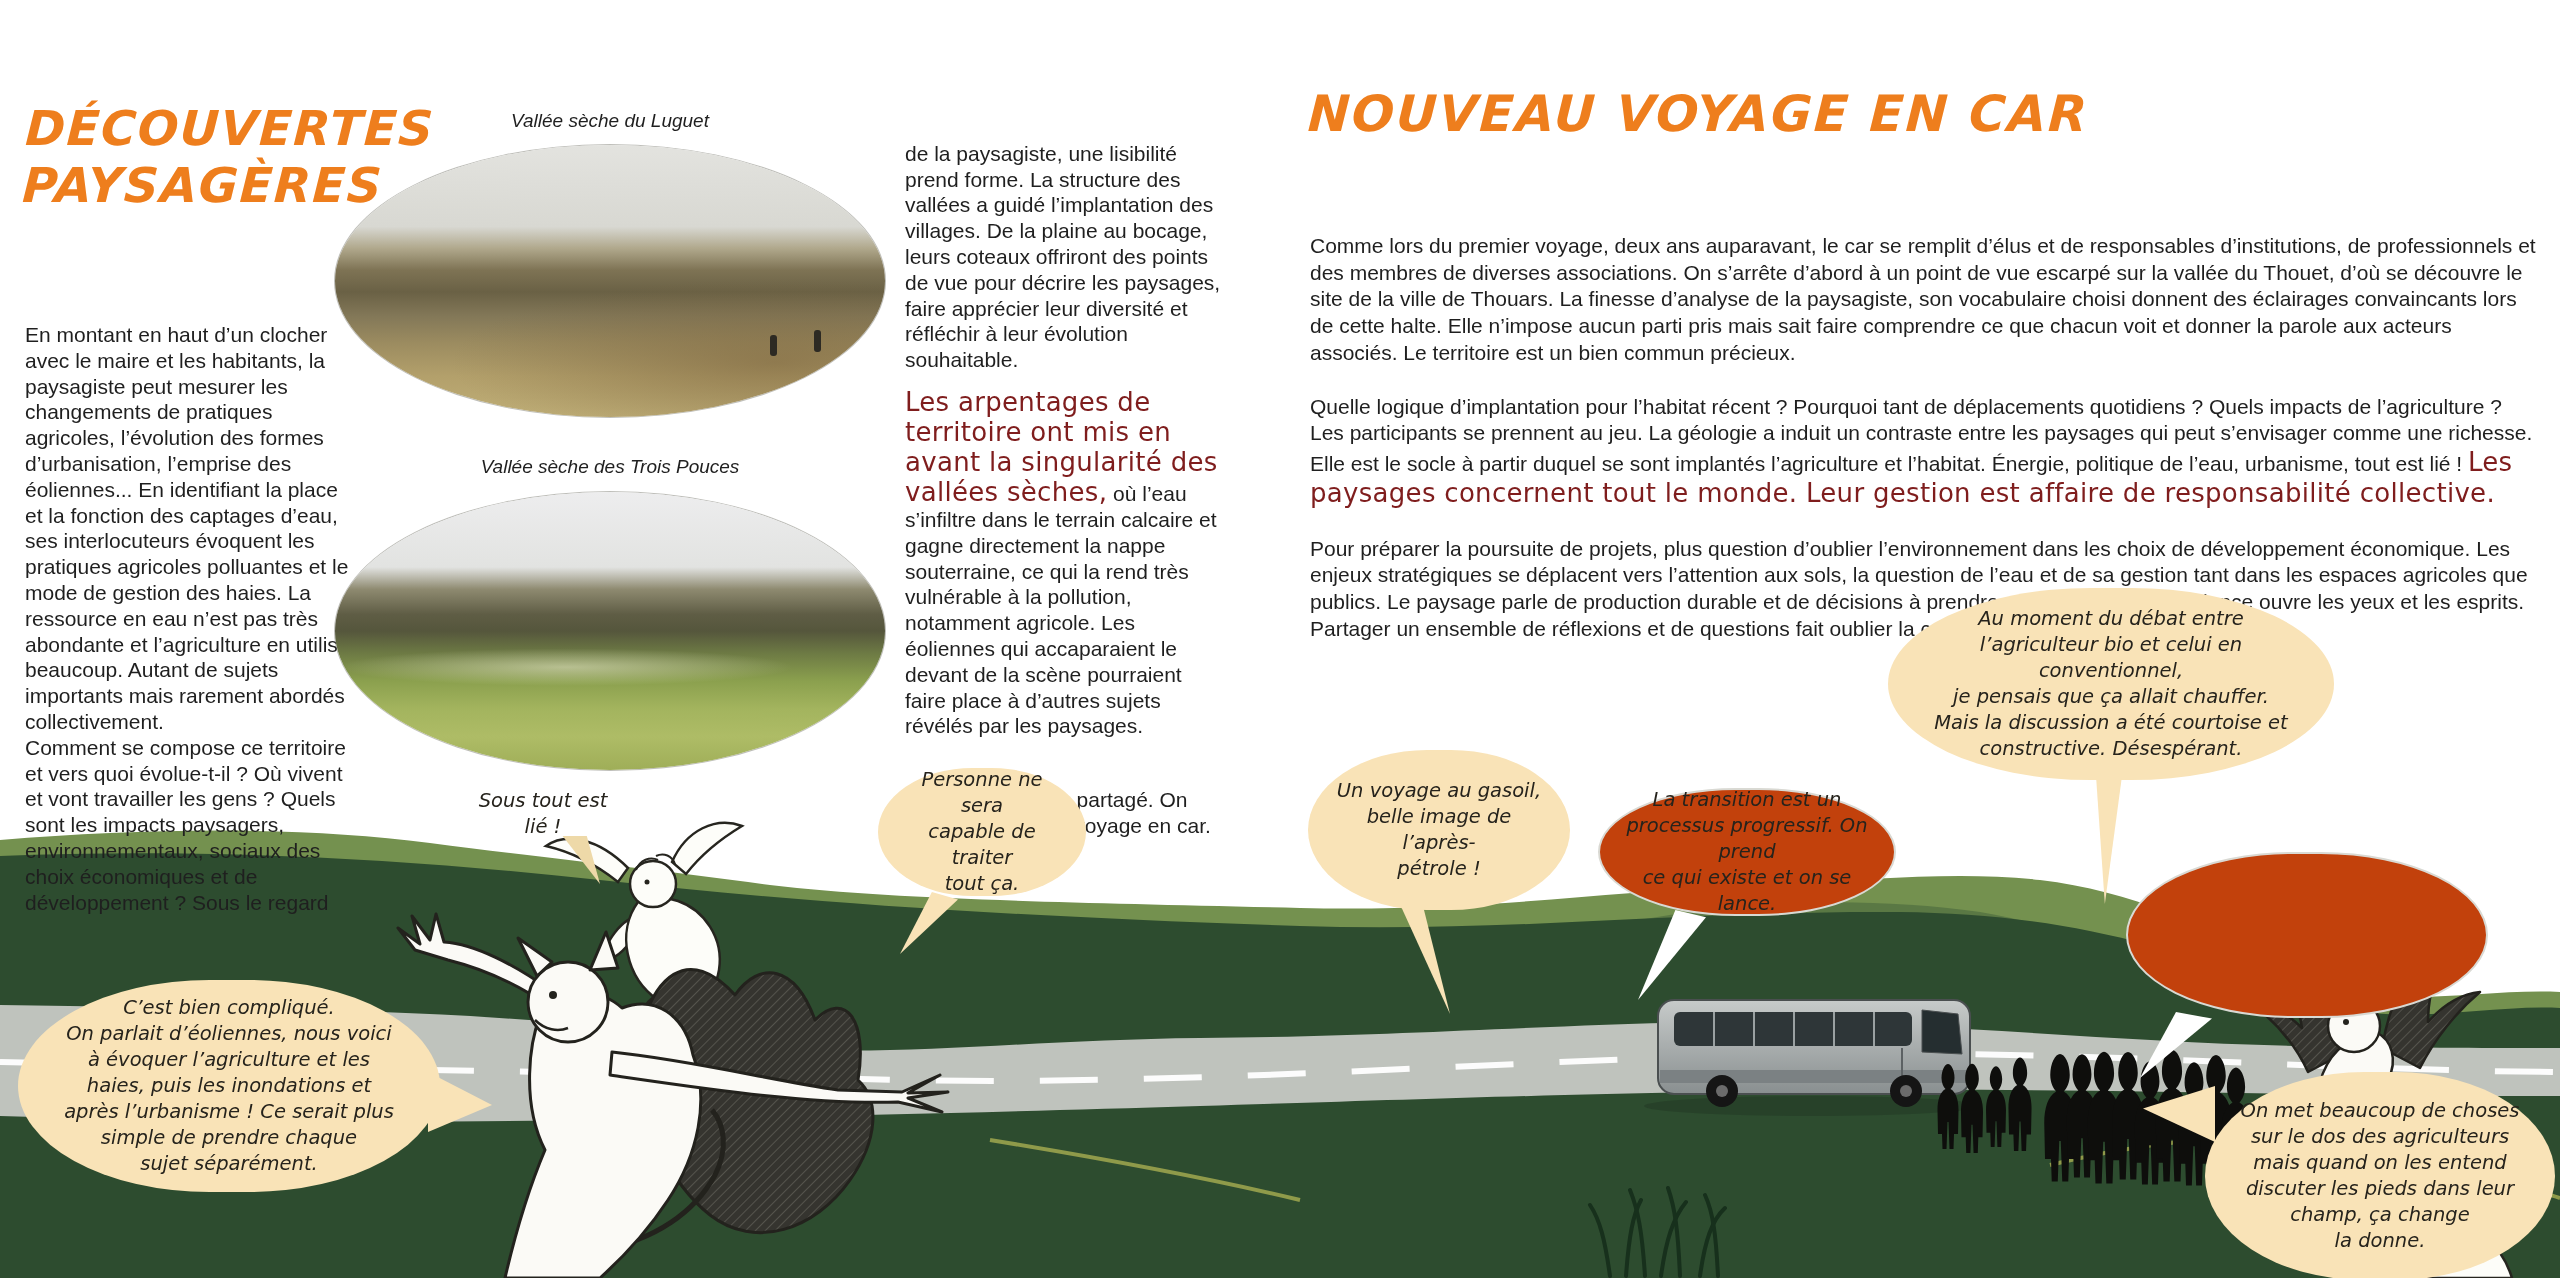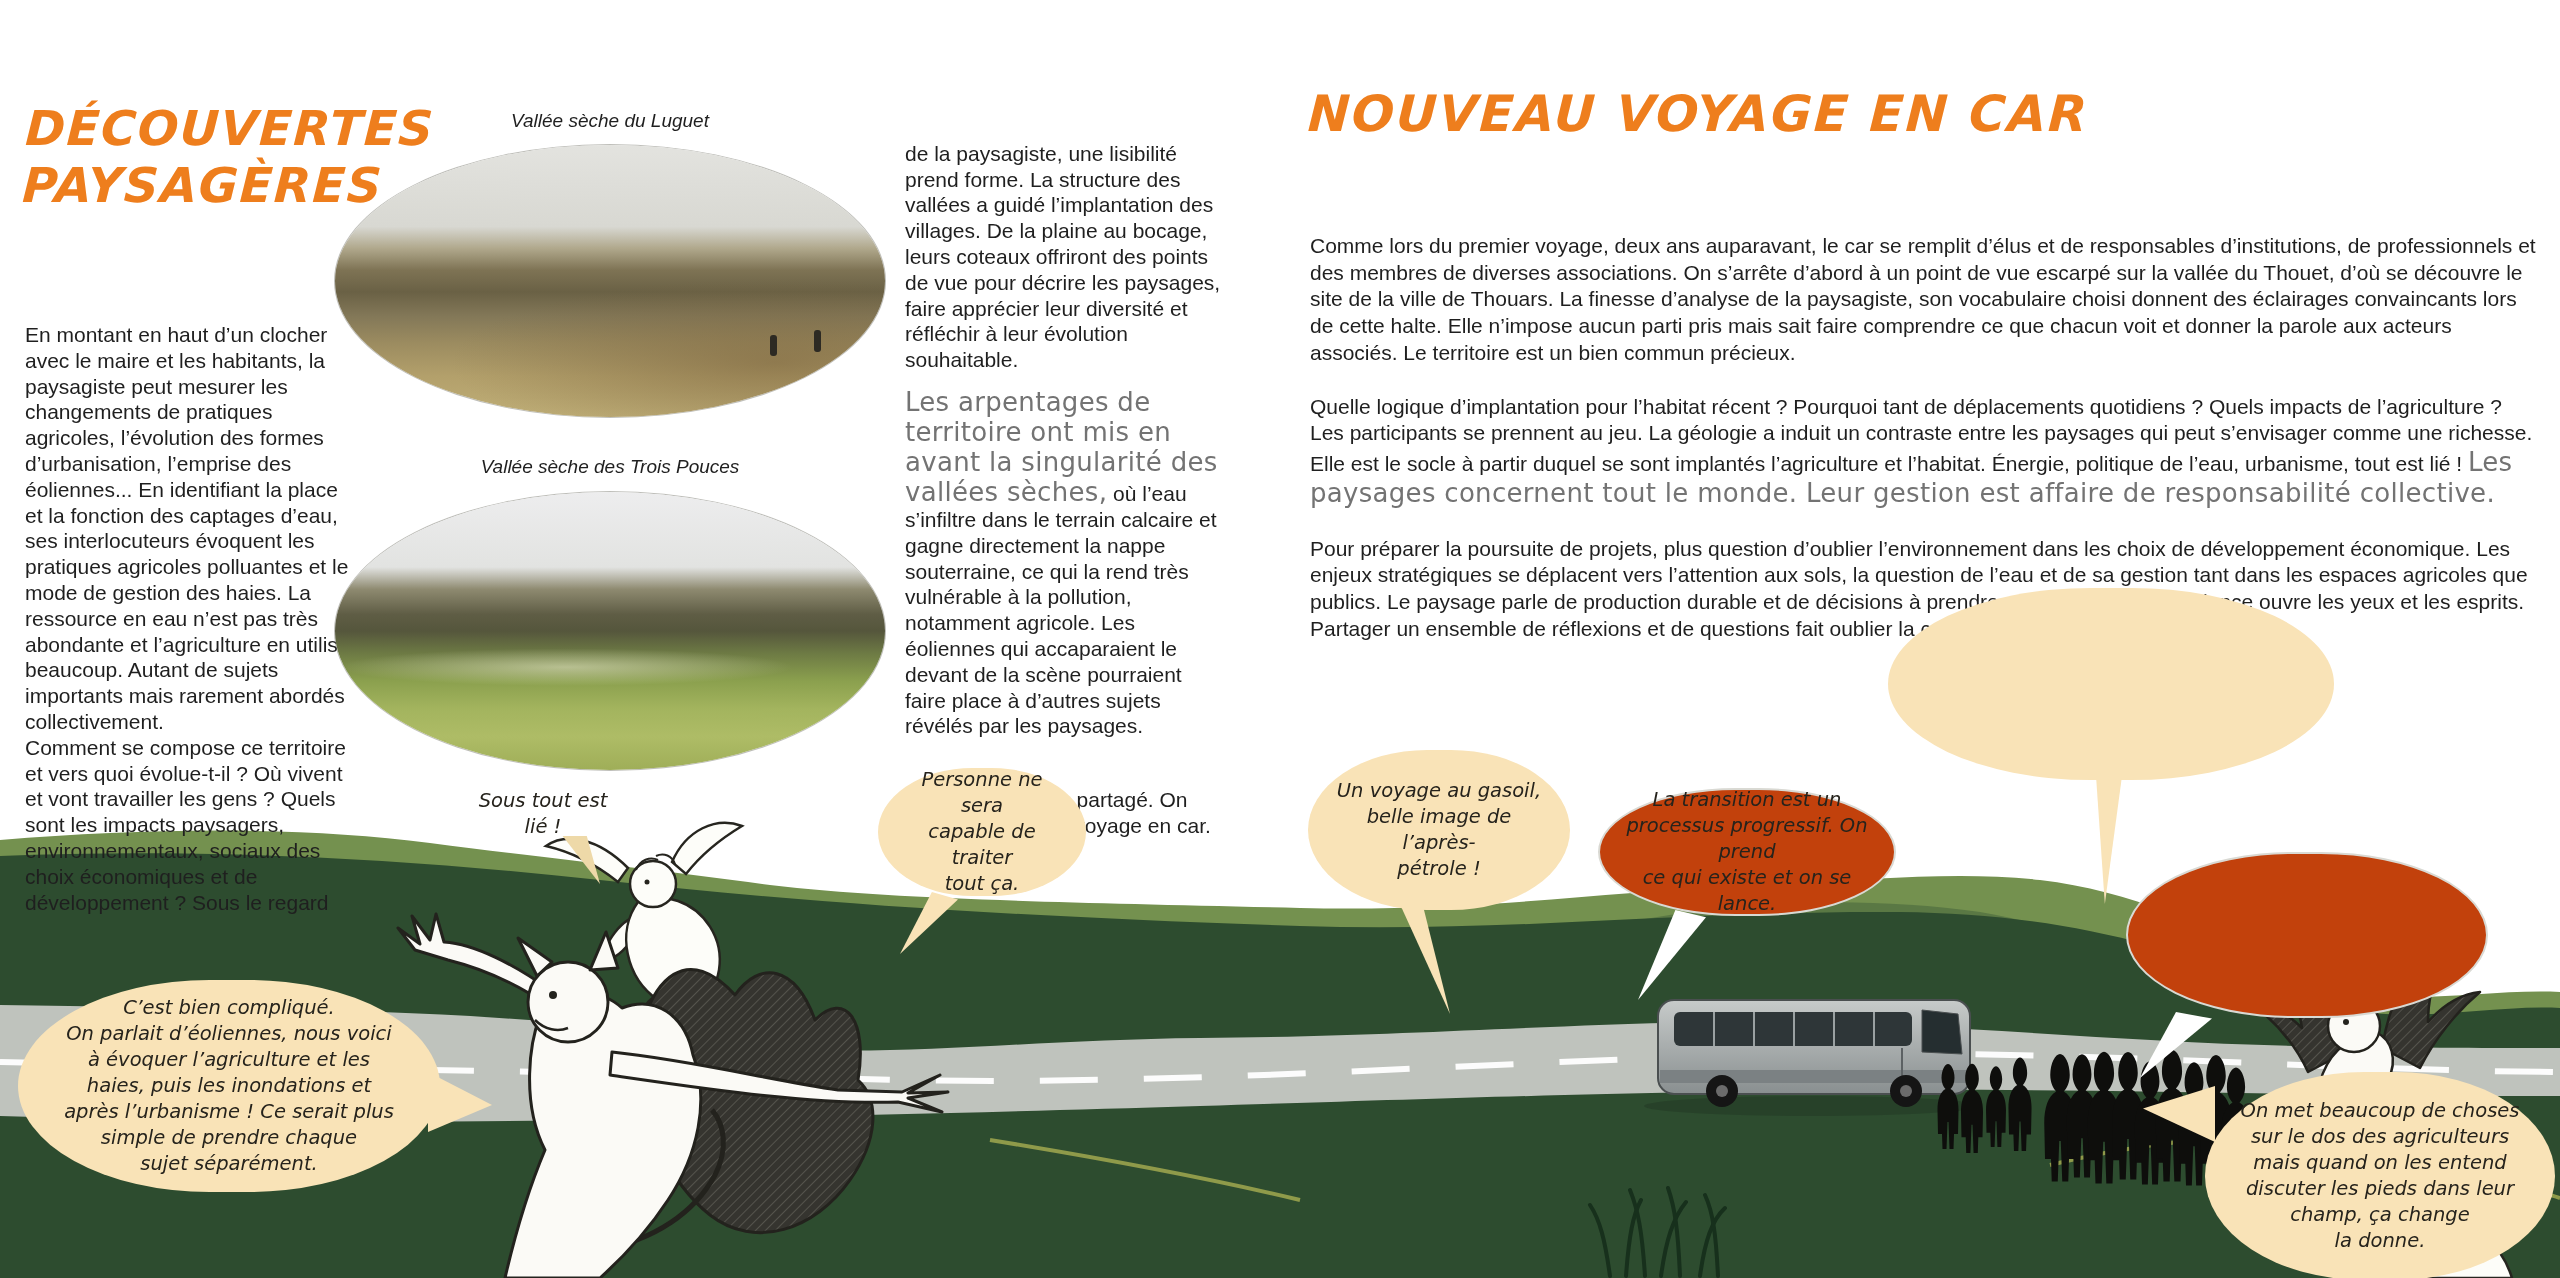--- a/index.html
+++ b/index.html
@@ -5,21 +5,21 @@
   html,body{margin:0;padding:0;background:#e8e8e8;}
   .canvas{position:relative;width:2560px;height:1278px;background:#ffffff;overflow:hidden;
           font-family:"Liberation Sans",sans-serif;color:#222;}
   
   .big-title{position:absolute;font-family:"DejaVu Sans",sans-serif;font-weight:bold;font-style:italic;
              color:#ee7e1d;font-size:48px;line-height:57px;letter-spacing:1.5px;white-space:pre-line;
              transform:skewX(-3deg);z-index:2;}
   
   .bodytxt{position:absolute;font-size:21px;line-height:25.8px;color:#1f1f1f;white-space:pre-line;z-index:2;}
   .caption{position:absolute;font-style:italic;font-size:19px;color:#1f1f1f;text-align:center;z-index:3;}
-  .orange-lead{font-family:"DejaVu Sans",sans-serif;color:#737373;font-size:26px;line-height:30px;letter-spacing:.3px;}
+  .orange-lead{font-family:"DejaVu Sans",sans-serif;color:#7f1d1d;font-size:26px;line-height:30px;letter-spacing:.3px;}
   .lead-wrap{margin-top:14px;}
   .p2{margin-top:22px;}
   .rp p{margin:0;}
   
   .photo{position:absolute;border-radius:50%;z-index:2;box-shadow:0 0 0 1px rgba(110,110,100,.45);overflow:hidden;}
   #photo1{background:
      radial-gradient(95% 50% at 80% 80%, rgba(122,98,60,.55), rgba(0,0,0,0) 62%),
      linear-gradient(180deg,#e3e3df 0%,#d8d8d2 30%,#b0a88c 38%,#7e7354 46%,#6a6145 54%,#837858 63%,#9c8c60 73%,#b3a06b 85%,#bfae77 100%);}
   #photo2{background:
      radial-gradient(55% 9% at 42% 63%, rgba(233,233,205,.55), rgba(0,0,0,0) 75%),
@@ -229,20 +229,25 @@
   </div>
 
   <div class="bubble white" id="b-transition" style="left:1598px;top:788px;width:298px;height:128px;">
     <span>La transition est un
 processus progressif. On prend
 ce qui existe et on se lance.</span>
     <div class="tail"></div>
   </div>
 
   <div class="bubble tan" id="b-debat" style="left:1888px;top:588px;width:446px;height:192px;">
+    <span>Au moment du débat entre
+l’agriculteur bio et celui en conventionnel,
+je pensais que ça allait chauffer.
+Mais la discussion a été courtoise et
+constructive. Désespérant.</span>
     <div class="tail"></div>
   </div>
 
   <div class="bubble white" id="b-dialogue" style="left:2126px;top:852px;width:362px;height:166px;">
     <div class="tail"></div>
   </div>
 
   <div class="bubble tan" id="b-agriculteurs" style="left:2205px;top:1072px;width:350px;height:208px;">
     <span>On met beaucoup de choses
 sur le dos des agriculteurs

